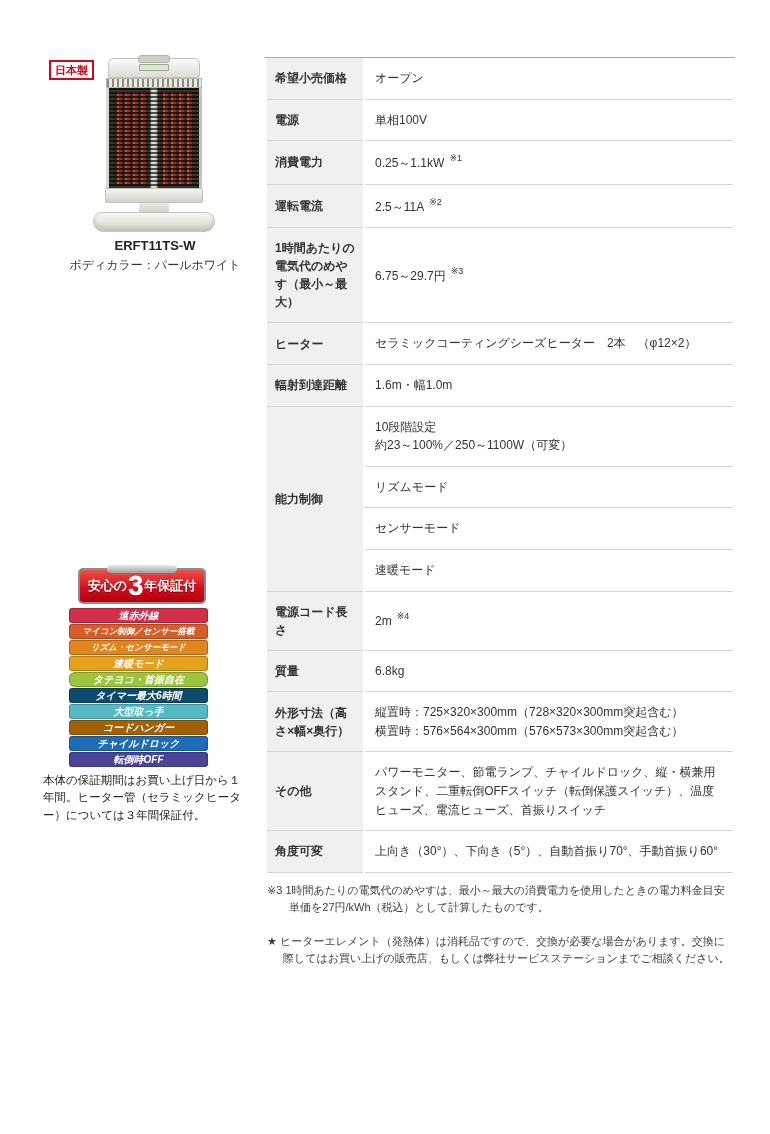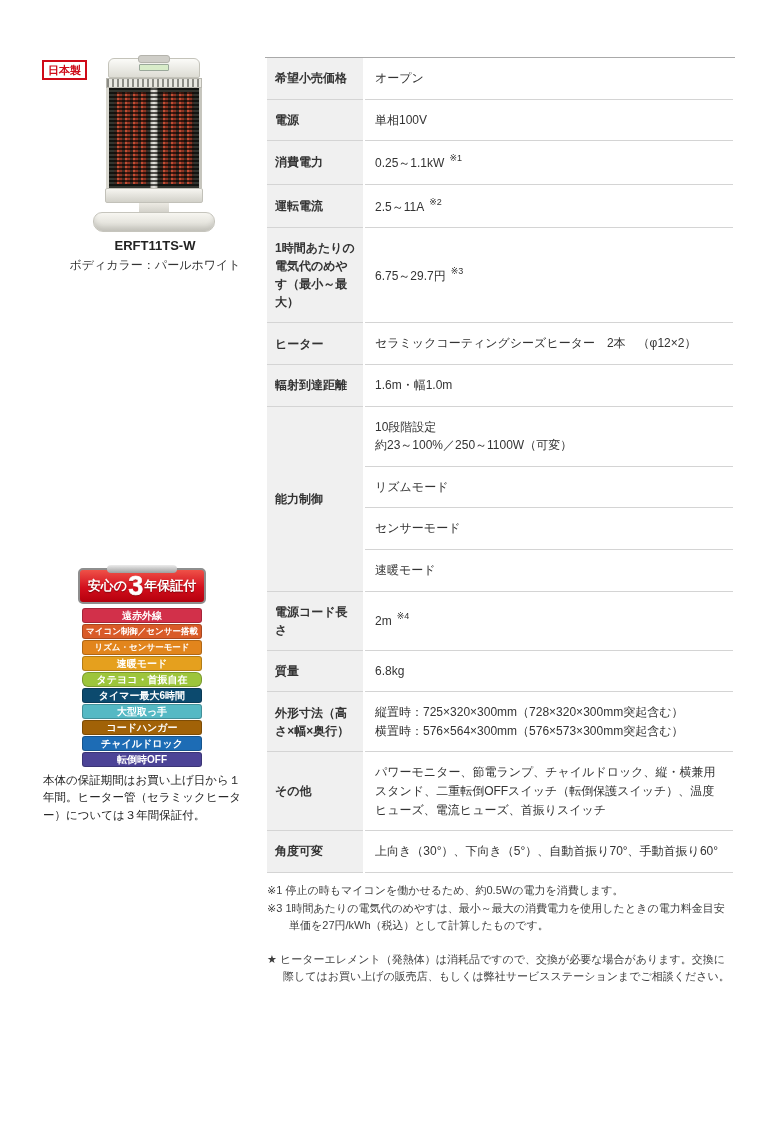--- a/index.html
+++ b/index.html
@@ -14,21 +14,21 @@
   }
 
   
   .page-title {
     position:absolute; left:20px; top:18px;
     font-size:15px; font-weight:bold; color:#000; letter-spacing:.2px;
   }
 
   
   .made-in-badge {
-    position:absolute; left:42px; top:60px;
+    position:absolute; left:49px; top:60px;
     border:2px solid #cf0a18; color:#cf0a18; background:#fff;
     font-size:11px; font-weight:bold; padding:1px 4px; line-height:1.3;
     z-index:3;
   }
   .heater { position:absolute; left:101px; top:58px; width:106px; height:174px; }
   .heater .cap {
     position:absolute; top:0; left:7px; right:7px; height:20px;
     background:linear-gradient(#fbfbf8,#dddcd4);
     border:1px solid #c4c3ba; border-radius:6px 6px 2px 2px;
   }
@@ -93,21 +93,21 @@
     color:#fff; font-weight:bold; text-shadow:0 1px 1px rgba(80,0,0,.6);
     z-index:2;
   }
   .warranty-banner::before {
     content:""; position:absolute; top:-5px; left:50%; transform:translateX(-50%);
     width:70px; height:8px; background:linear-gradient(#ececec,#9e9e9e);
     border-radius:4px; z-index:-1;
   }
   .warranty-banner .t-small { font-size:13px; }
   .warranty-banner .t-big { font-size:27px; line-height:1; margin:0 1px; -webkit-text-stroke:.5px #fff; }
-  .badge-stack { position:absolute; left:82px; top:608px; width:120px; }
+  .badge-stack { position:absolute; left:69px; top:608px; width:139px;font-style:italic; }
   .feature-badge {
     height:15px; margin-bottom:1px; border-radius:3px;
     border:1px solid rgba(0,0,0,.22);
     display:flex; align-items:center; justify-content:center;
     color:#fff; font-weight:bold; font-size:10px; white-space:nowrap;
     letter-spacing:0; line-height:1;
   }
   .feature-badge.small-text { font-size:8.5px; }
   .warranty-note {
     position:absolute; left:43px; top:772px; width:205px;
@@ -263,19 +263,18 @@
           <td class="val">パワーモニター、節電ランプ、チャイルドロック、縦・横兼用スタンド、二重転倒OFFスイッチ（転倒保護スイッチ）、温度ヒューズ、電流ヒューズ、首振りスイッチ</td>
         </tr>
         <tr>
           <td class="lbl">角度可変</td>
           <td class="val">上向き（30°）、下向き（5°）、自動首振り70°、手動首振り60°</td>
         </tr>
       </tbody>
     </table>
 
     <div class="footnotes">
-      <p class="footnote"><span>※1</span> <span>停止の時もマイコンを働かせるため、約0.5Wの電力を消費します。</span></p>
       <p class="footnote"><span>※3</span> <span>1時間あたりの電気代のめやすは、最小～最大の消費電力を使用したときの電力料金目安単価を27円/kWh（税込）として計算したものです。</span></p>
       <p class="star-note"><span>★</span> <span>ヒーターエレメント（発熱体）は消耗品ですので、交換が必要な場合があります。交換に際してはお買い上げの販売店、もしくは弊社サービスステーションまでご相談ください。</span></p>
     </div>
   </div>
 
 </div>
 
 </body></html>

